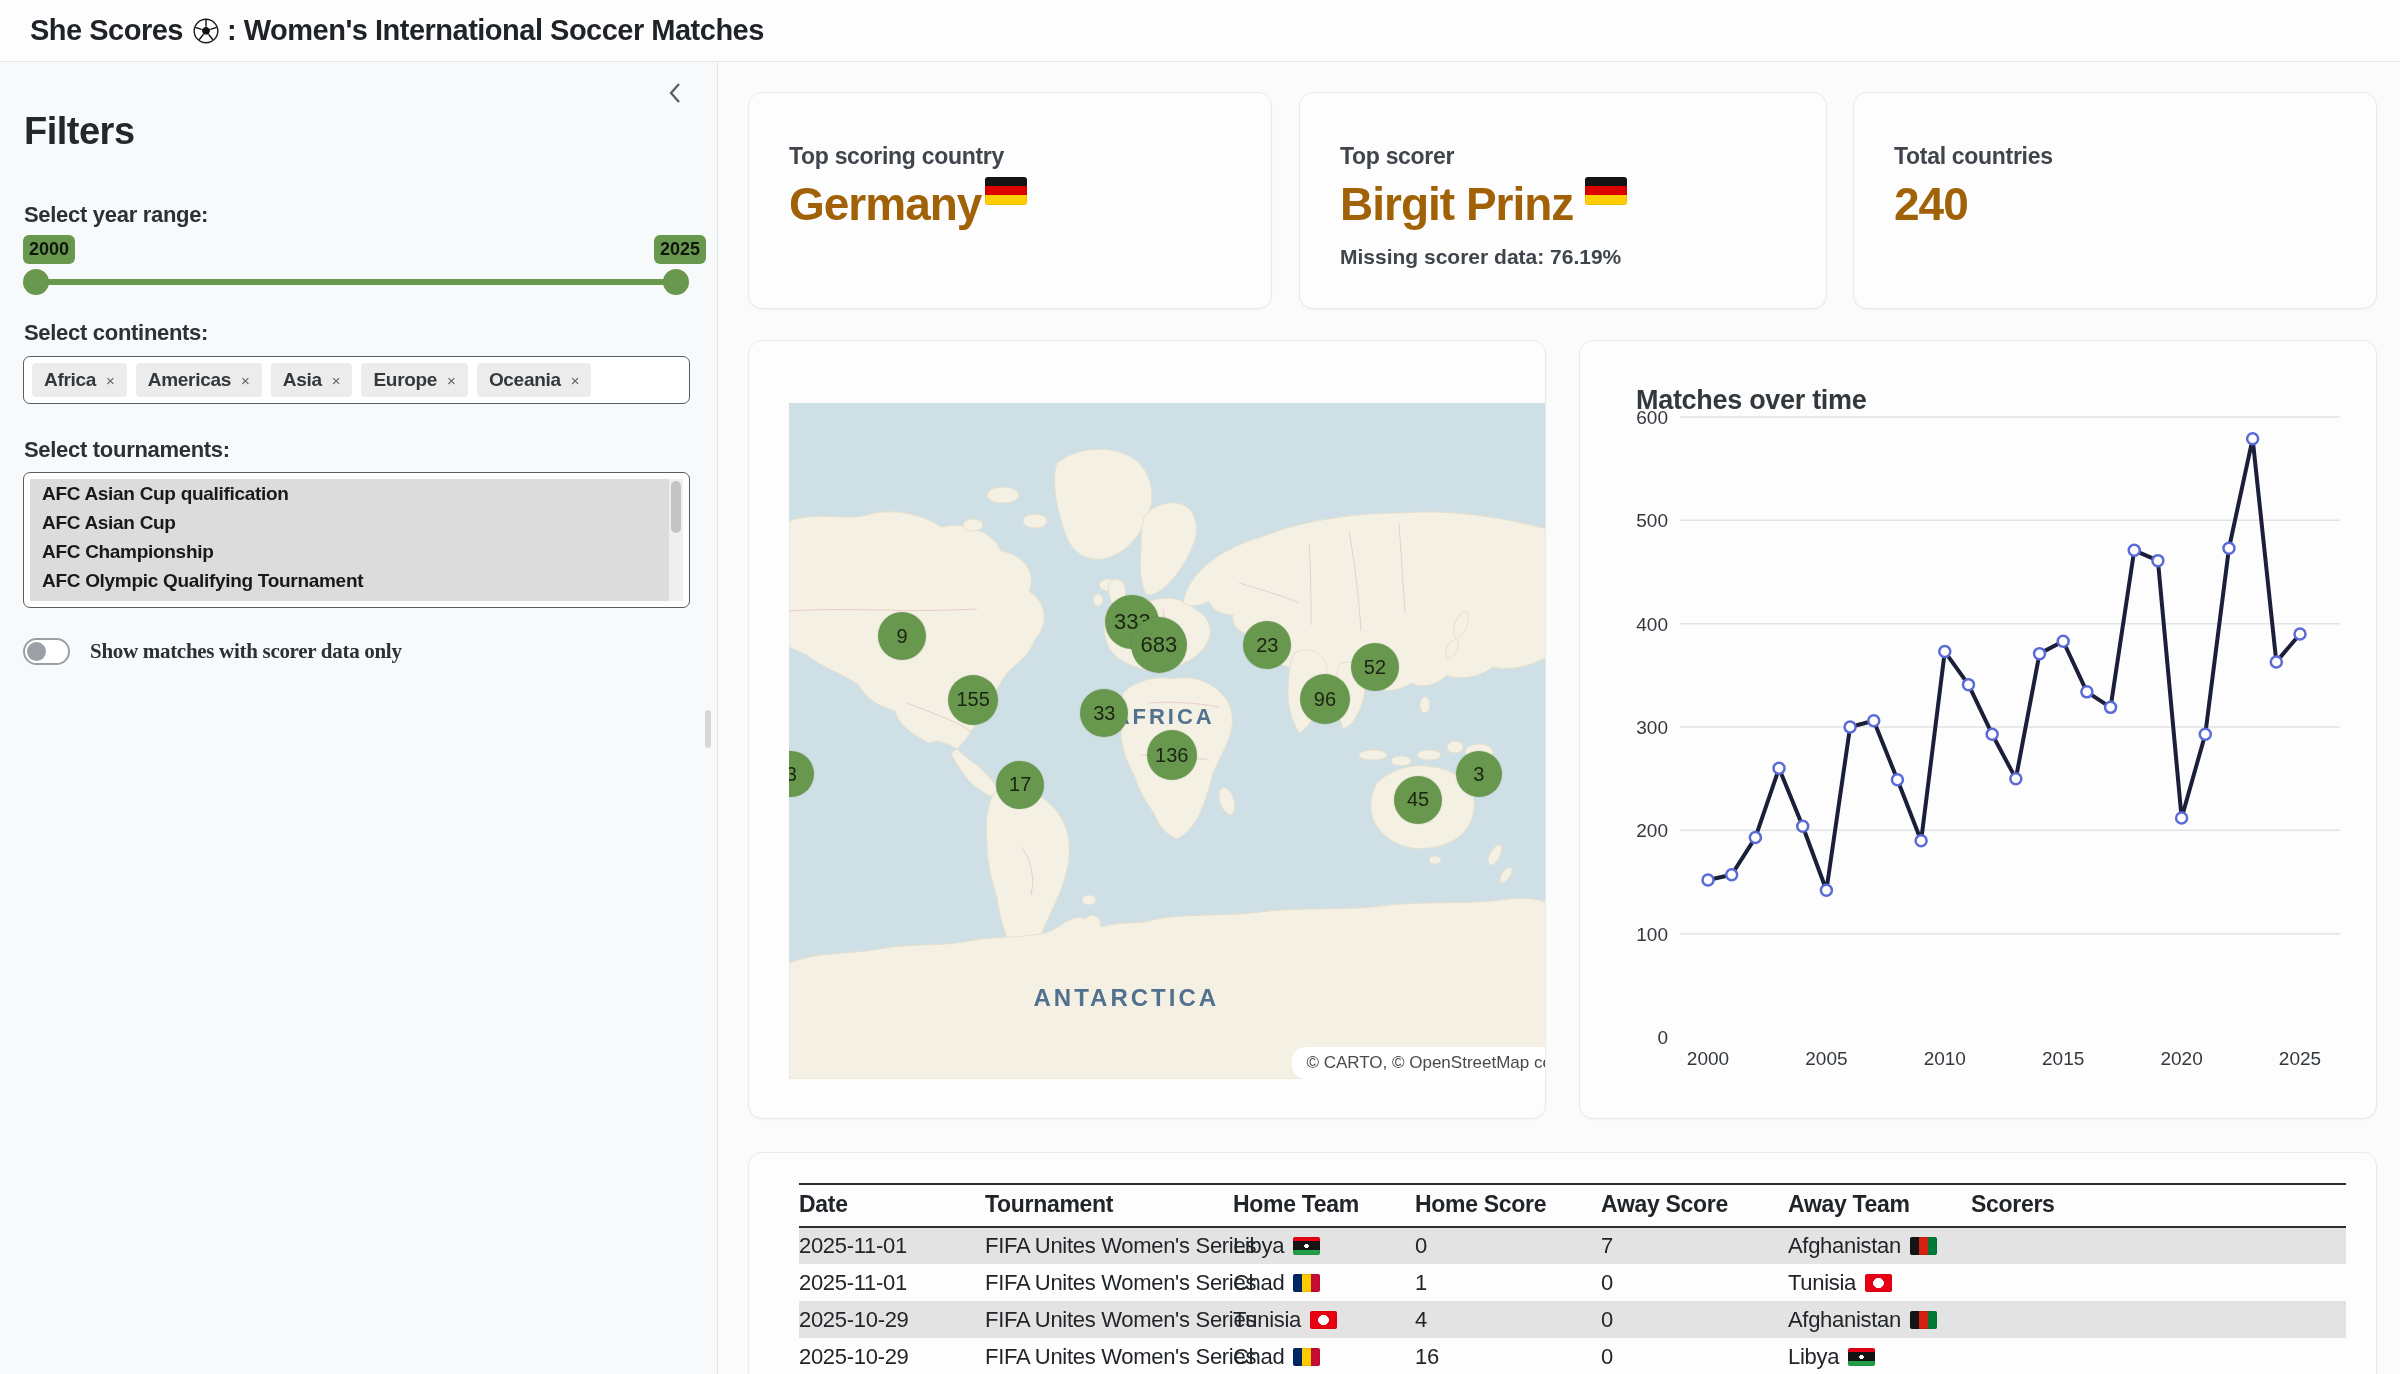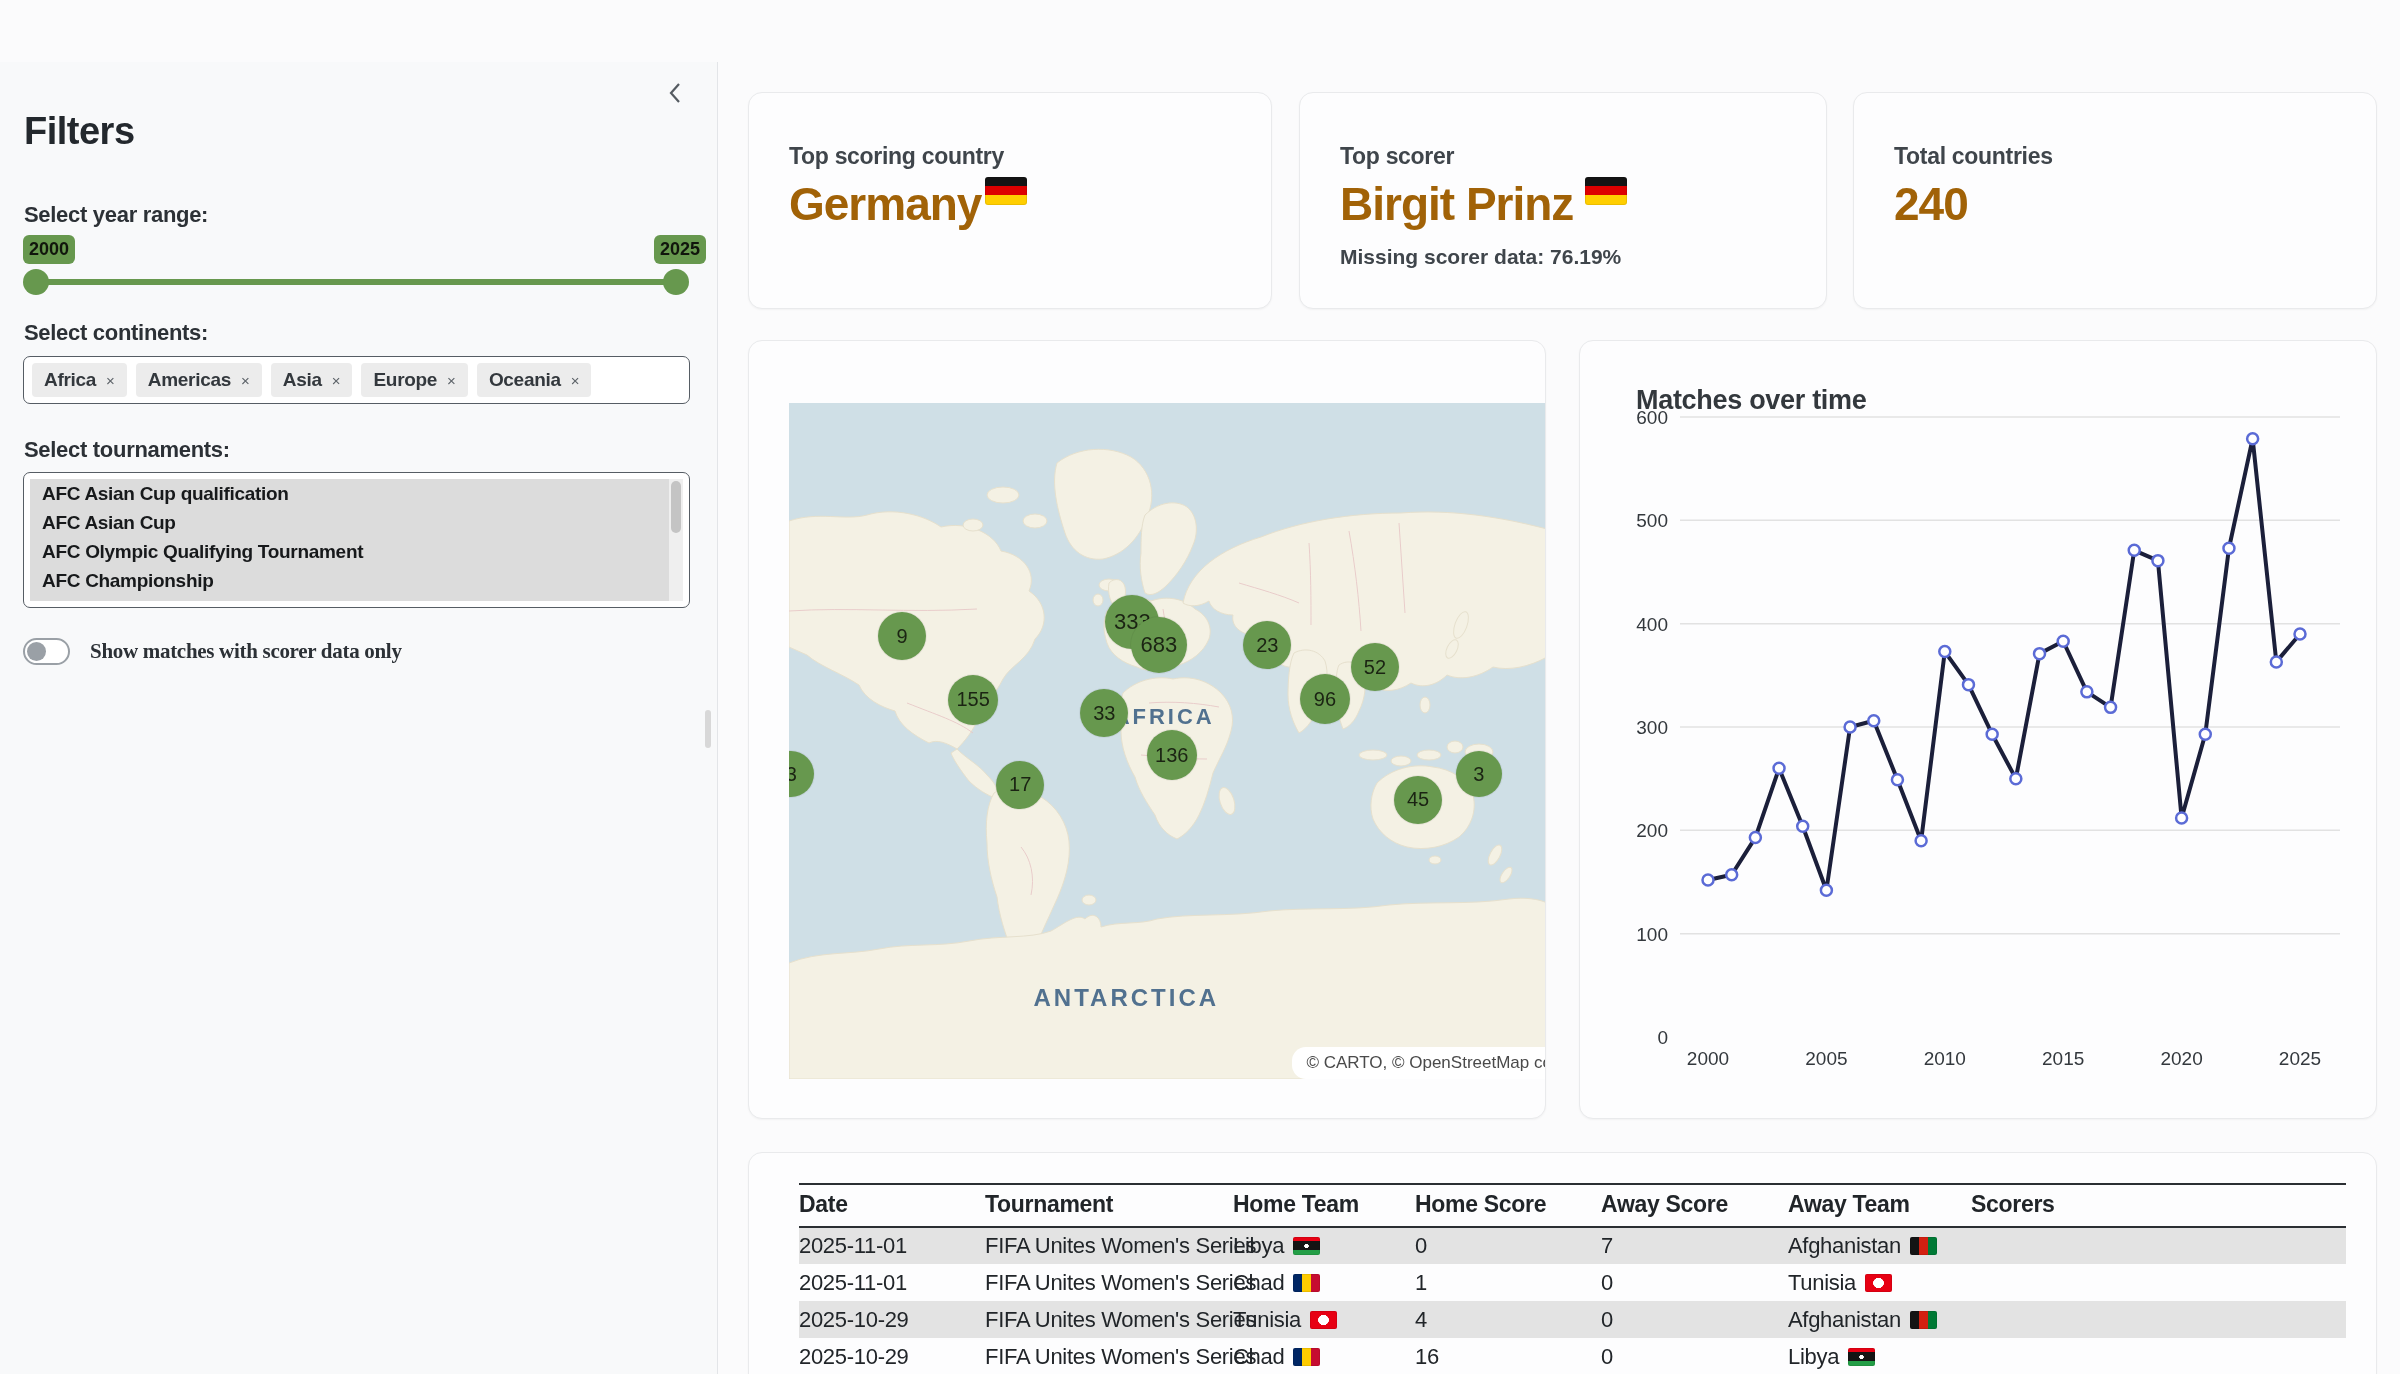--- a/index.html
+++ b/index.html
@@ -98,20 +98,33 @@
   table.matches td { font-size:22px; color:#212529; padding:0 0 0 0; height:37px; letter-spacing:-0.3px; white-space:nowrap; }
   table.matches tr.stripe { background:#e3e3e3; }
   table.matches td .flag { margin-left:9px; }
   .chev { stroke:#555b61; stroke-width:2.2; fill:none; }
 </style>
 </head>
 <body>
 
 <div class="app">
 
+  <div class="hdr">
+    <h1>
+      <span>She Scores</span>
+      <span class="ball">
+        <svg width="28" height="28" viewBox="0 0 32 32">
+          <circle cx="16" cy="16" r="13.5" fill="#fff" stroke="#1a1a1a" stroke-width="1.6"></circle>
+          <polygon points="16,10.5 21,14.2 19.1,20 12.9,20 11,14.2" fill="#111"></polygon>
+          <path d="M16,10.5 L16,3.2 M21,14.2 L28.2,11.8 M19.1,20 L23.8,26 M12.9,20 L8.2,26 M11,14.2 L3.8,11.8" stroke="#111" stroke-width="1.6" fill="none"></path>
+        </svg>
+      </span>
+      <span>: Women's International Soccer Matches</span>
+    </h1>
+  </div>
 
   <div class="sidebar">
     <button class="collapse-btn">
       <svg width="16" height="24" viewBox="0 0 16 24">
           <polyline class="chev" points="12,3 4,12 12,21"></polyline>
         </svg>
     </button>
 
     <div class="sb-heading">Filters</div>
 
@@ -145,22 +158,22 @@
         <span class="t-lbl">Oceania</span>
         <span class="t-x">×</span>
       </span>
     </div>
 
     <div class="sb-label lbl-tour">Select tournaments:</div>
     <div class="listbox">
       <div class="listbox-inner">
         <div class="lb-item">AFC Asian Cup qualification</div>
         <div class="lb-item">AFC Asian Cup</div>
+        <div class="lb-item">AFC Championship</div>
         <div class="lb-item">AFC Olympic Qualifying Tournament</div>
-        <div class="lb-item">AFC Championship</div>
         <div class="lb-scroll">
           <div class="lb-thumb"></div>
         </div>
       </div>
     </div>
 
     <div class="toggle-row">
       <span class="switch">
           <span class="knob"></span>
         </span>

